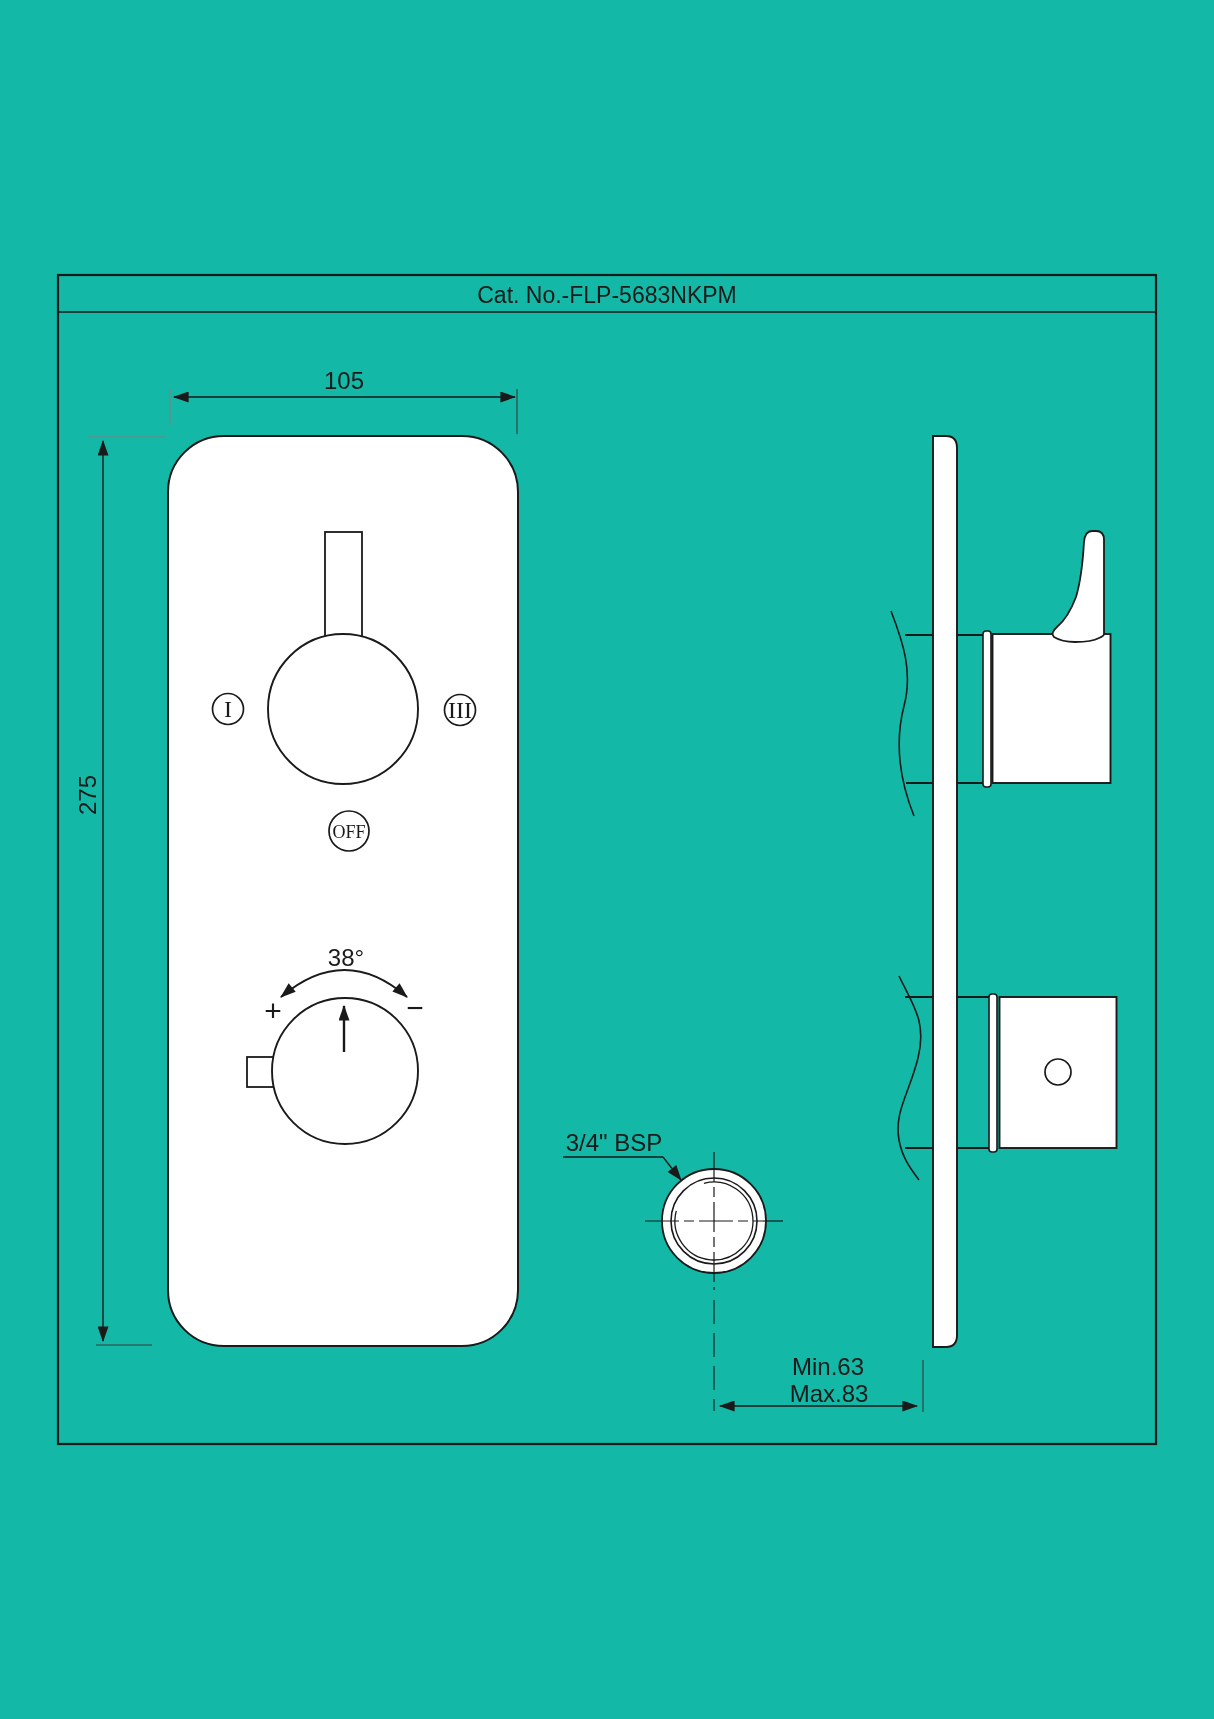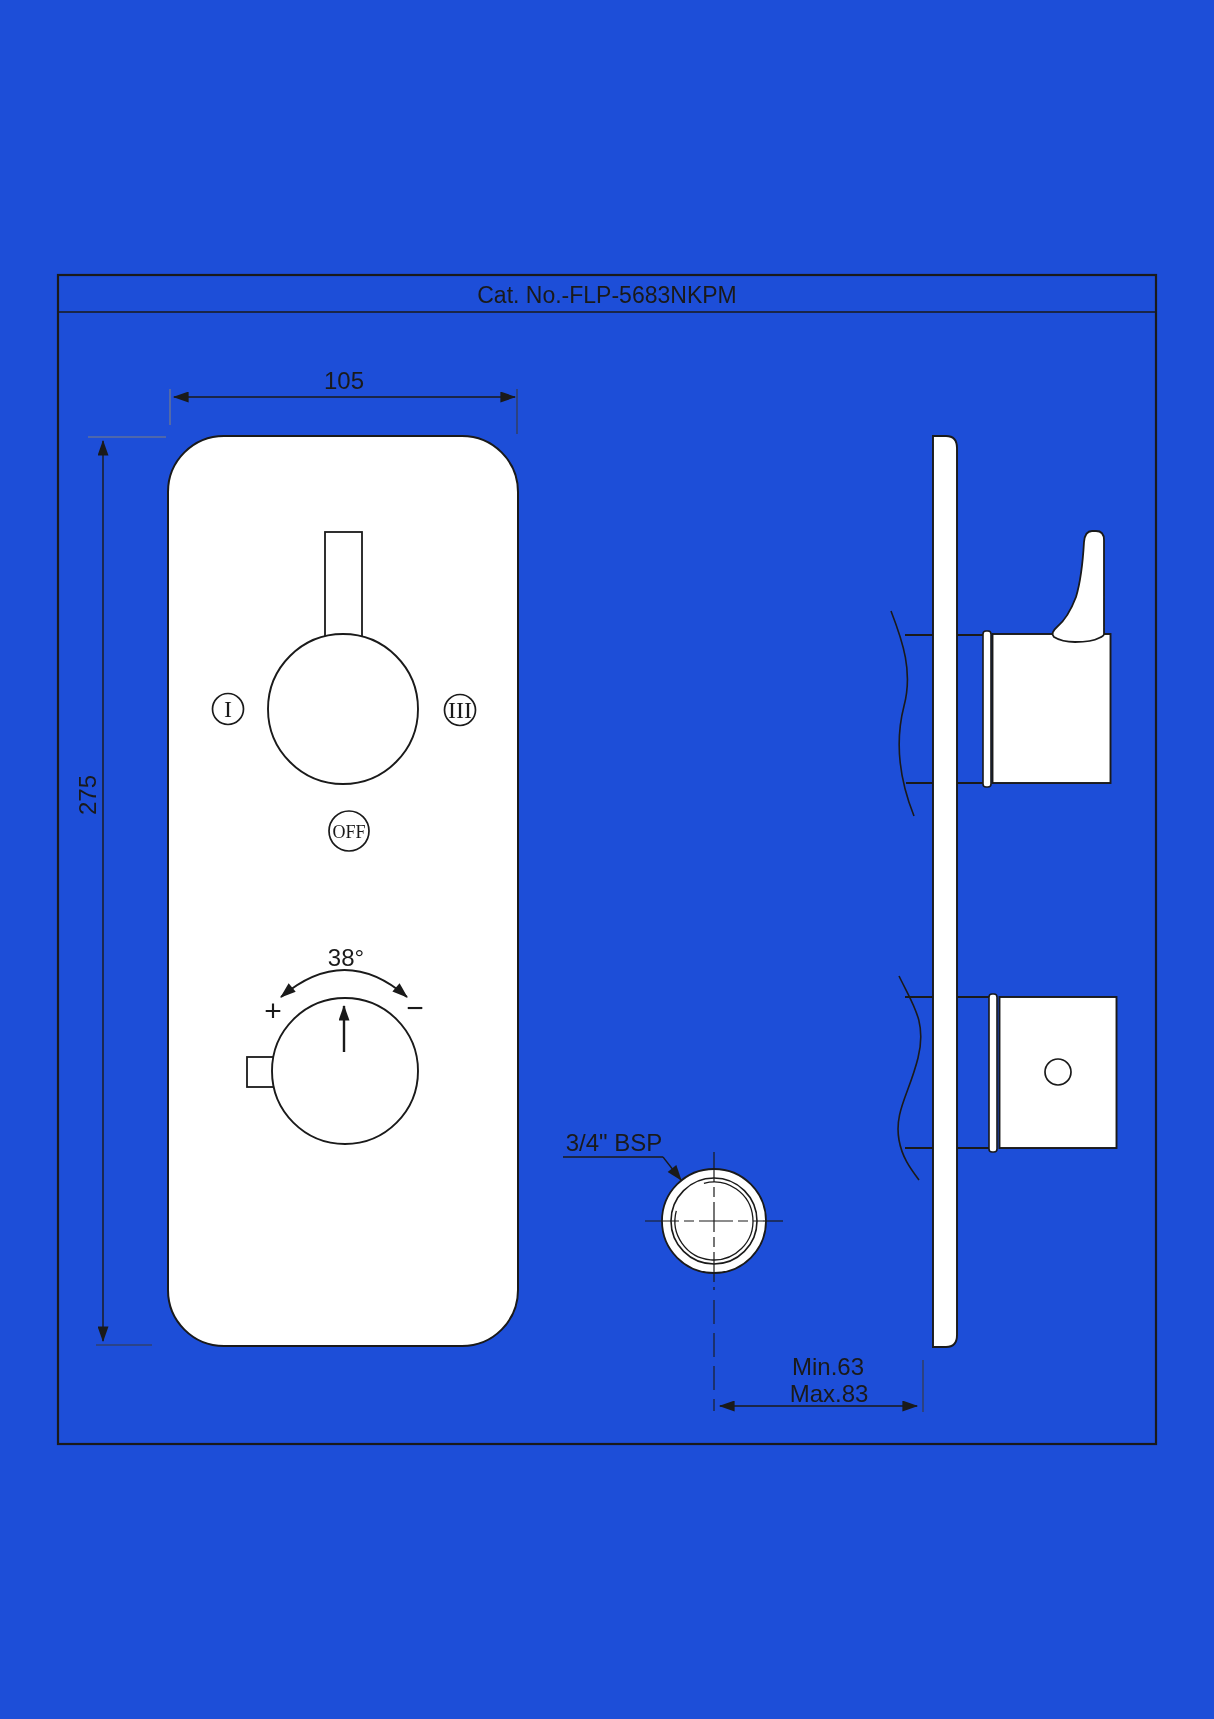--- a/index.html
+++ b/index.html
@@ -1,16 +1,16 @@
 <!DOCTYPE html>
 <html><head>
 <meta charset="utf-8">
 <style>
   html,body{margin:0;padding:0;background:#ffffff;}
-  .stage{width:1214px;height:1719px;position:relative;background:#1d4ed8;overflow:hidden;}
+  .stage{width:1214px;height:1719px;position:relative;background:#14b8a6;overflow:hidden;}
   svg{display:block;}
   .t-sans{font-family:"Liberation Sans","DejaVu Sans",sans-serif;fill:#1a1a1a;}
   .t-serif{font-family:"Liberation Serif","DejaVu Serif",serif;fill:#1a1a1a;}
   .ln{stroke:#1a1a1a;fill:none;}
   .fillw{fill:#ffffff;stroke:#1a1a1a;}
   .dim{stroke:#1a1a1a;stroke-width:1.4;fill:none;}
   .ext{stroke:#808080;stroke-width:1.1;fill:none;}
   .extd{stroke:#3a3a3a;stroke-width:1.1;fill:none;}
 </style>
 </head>

